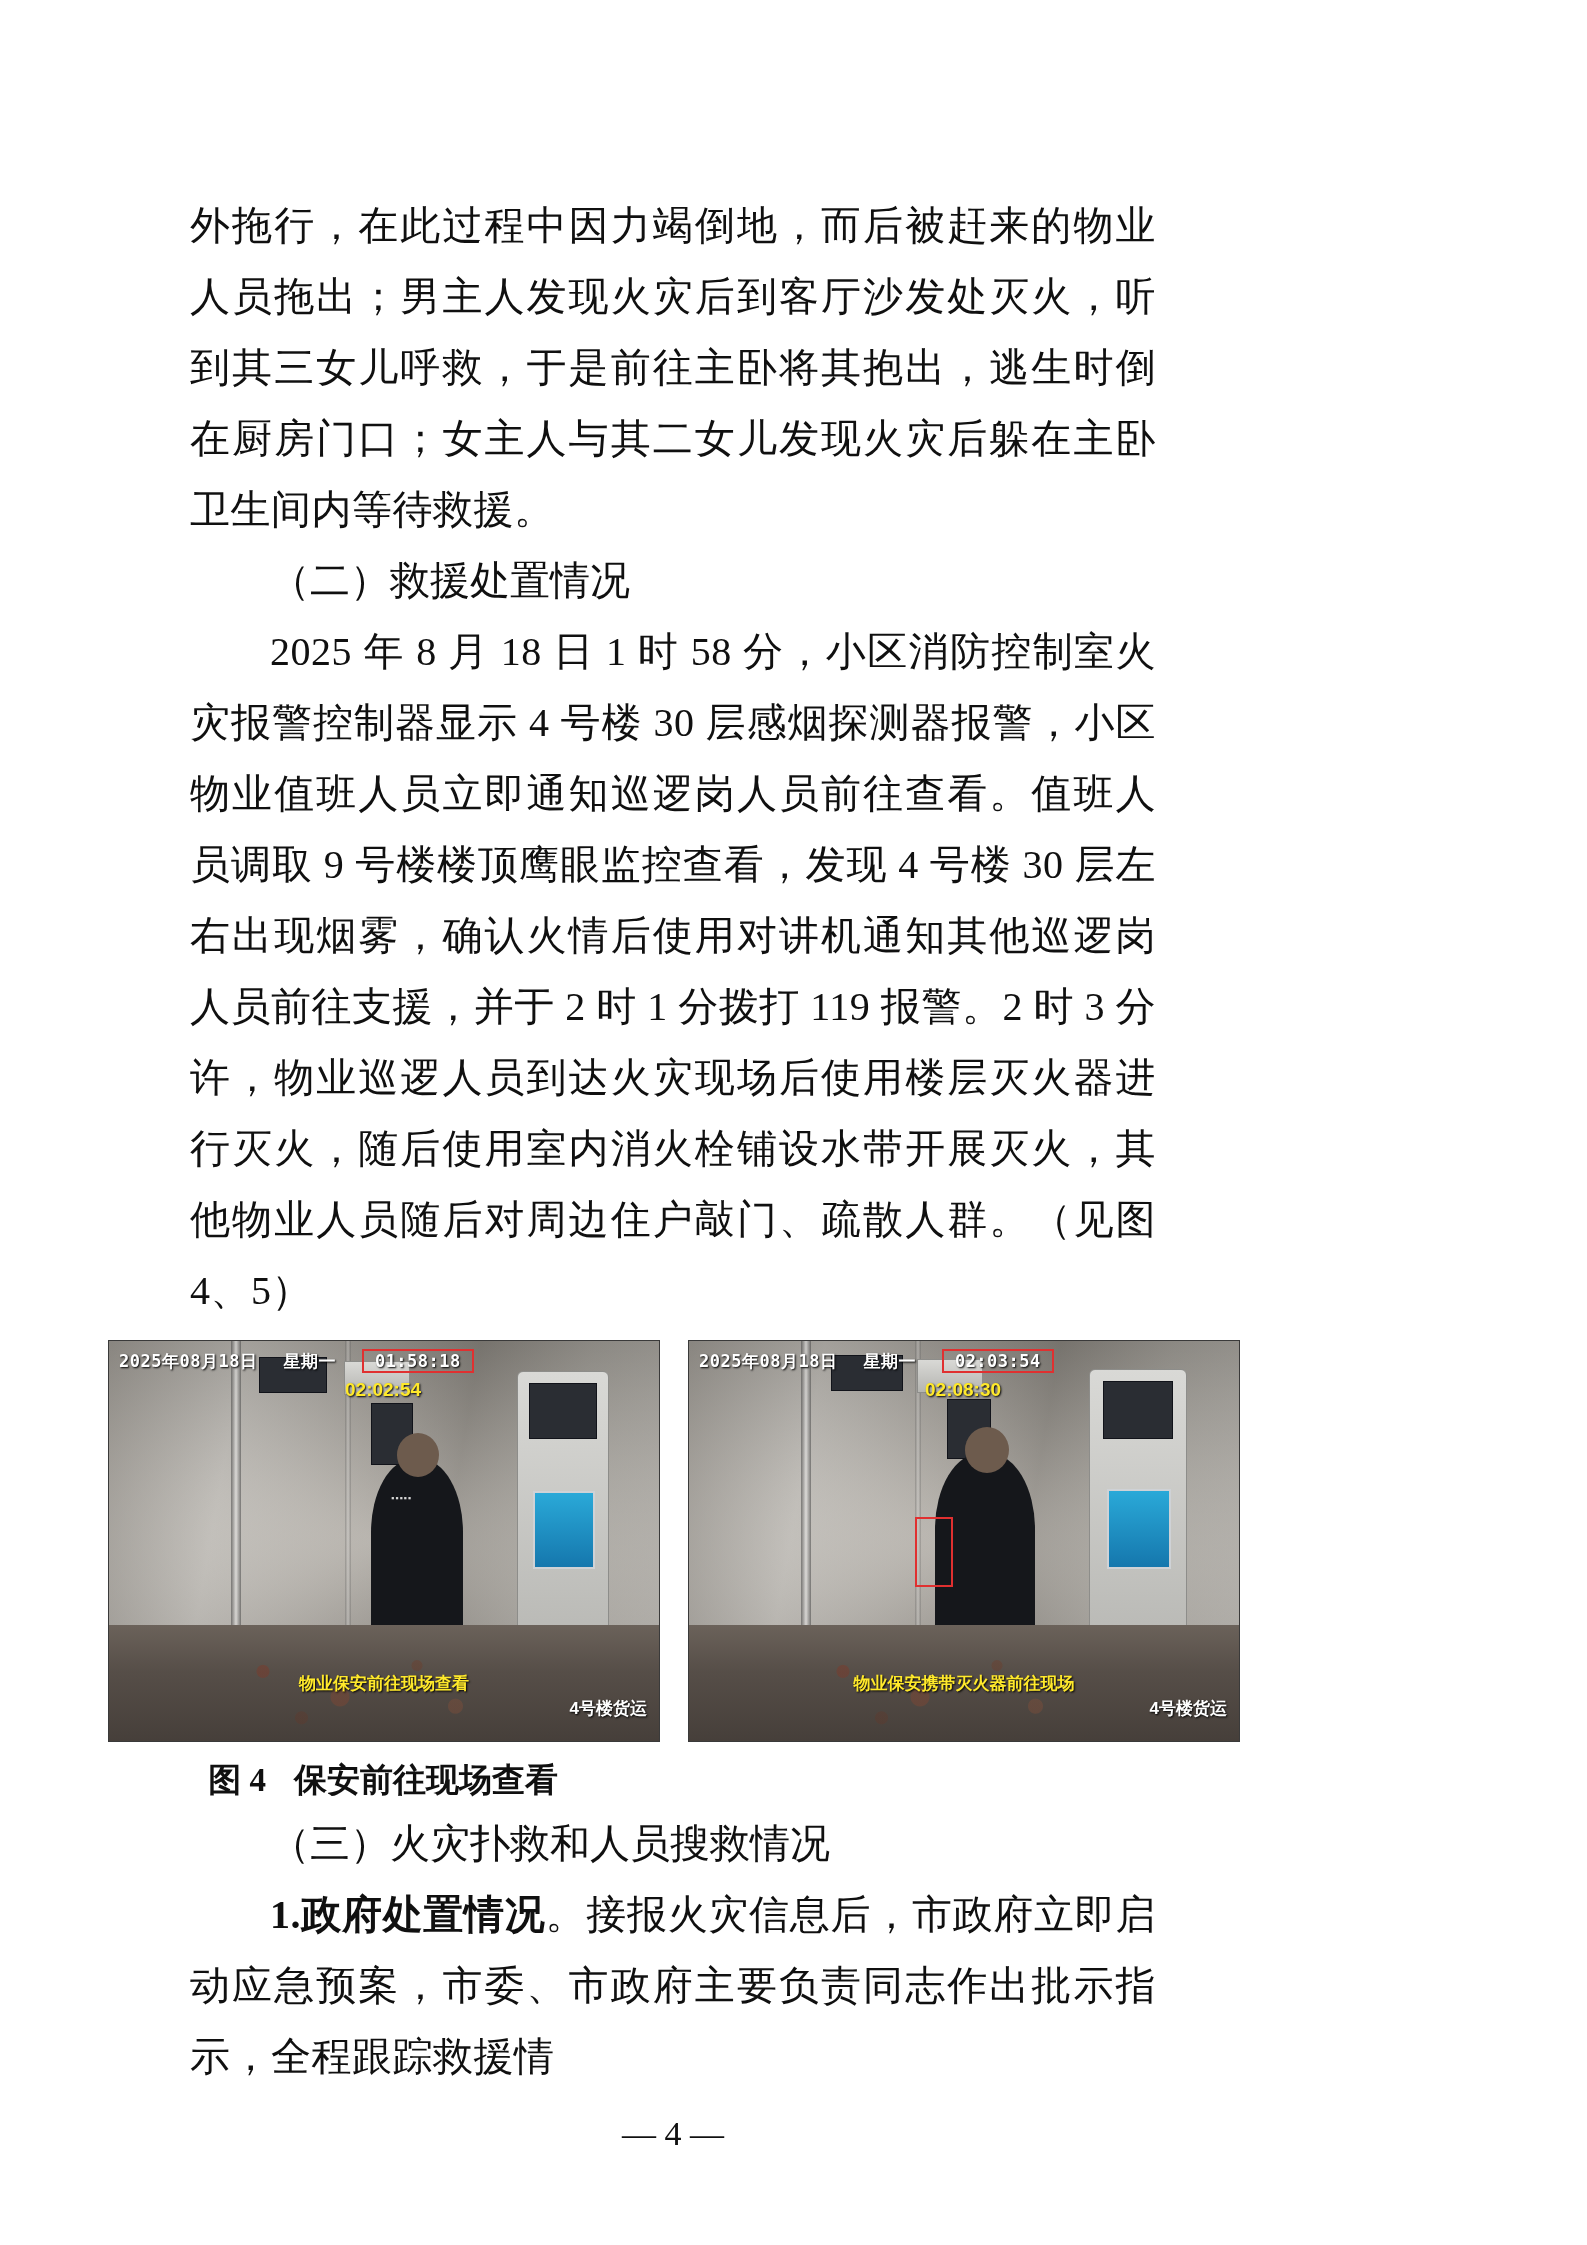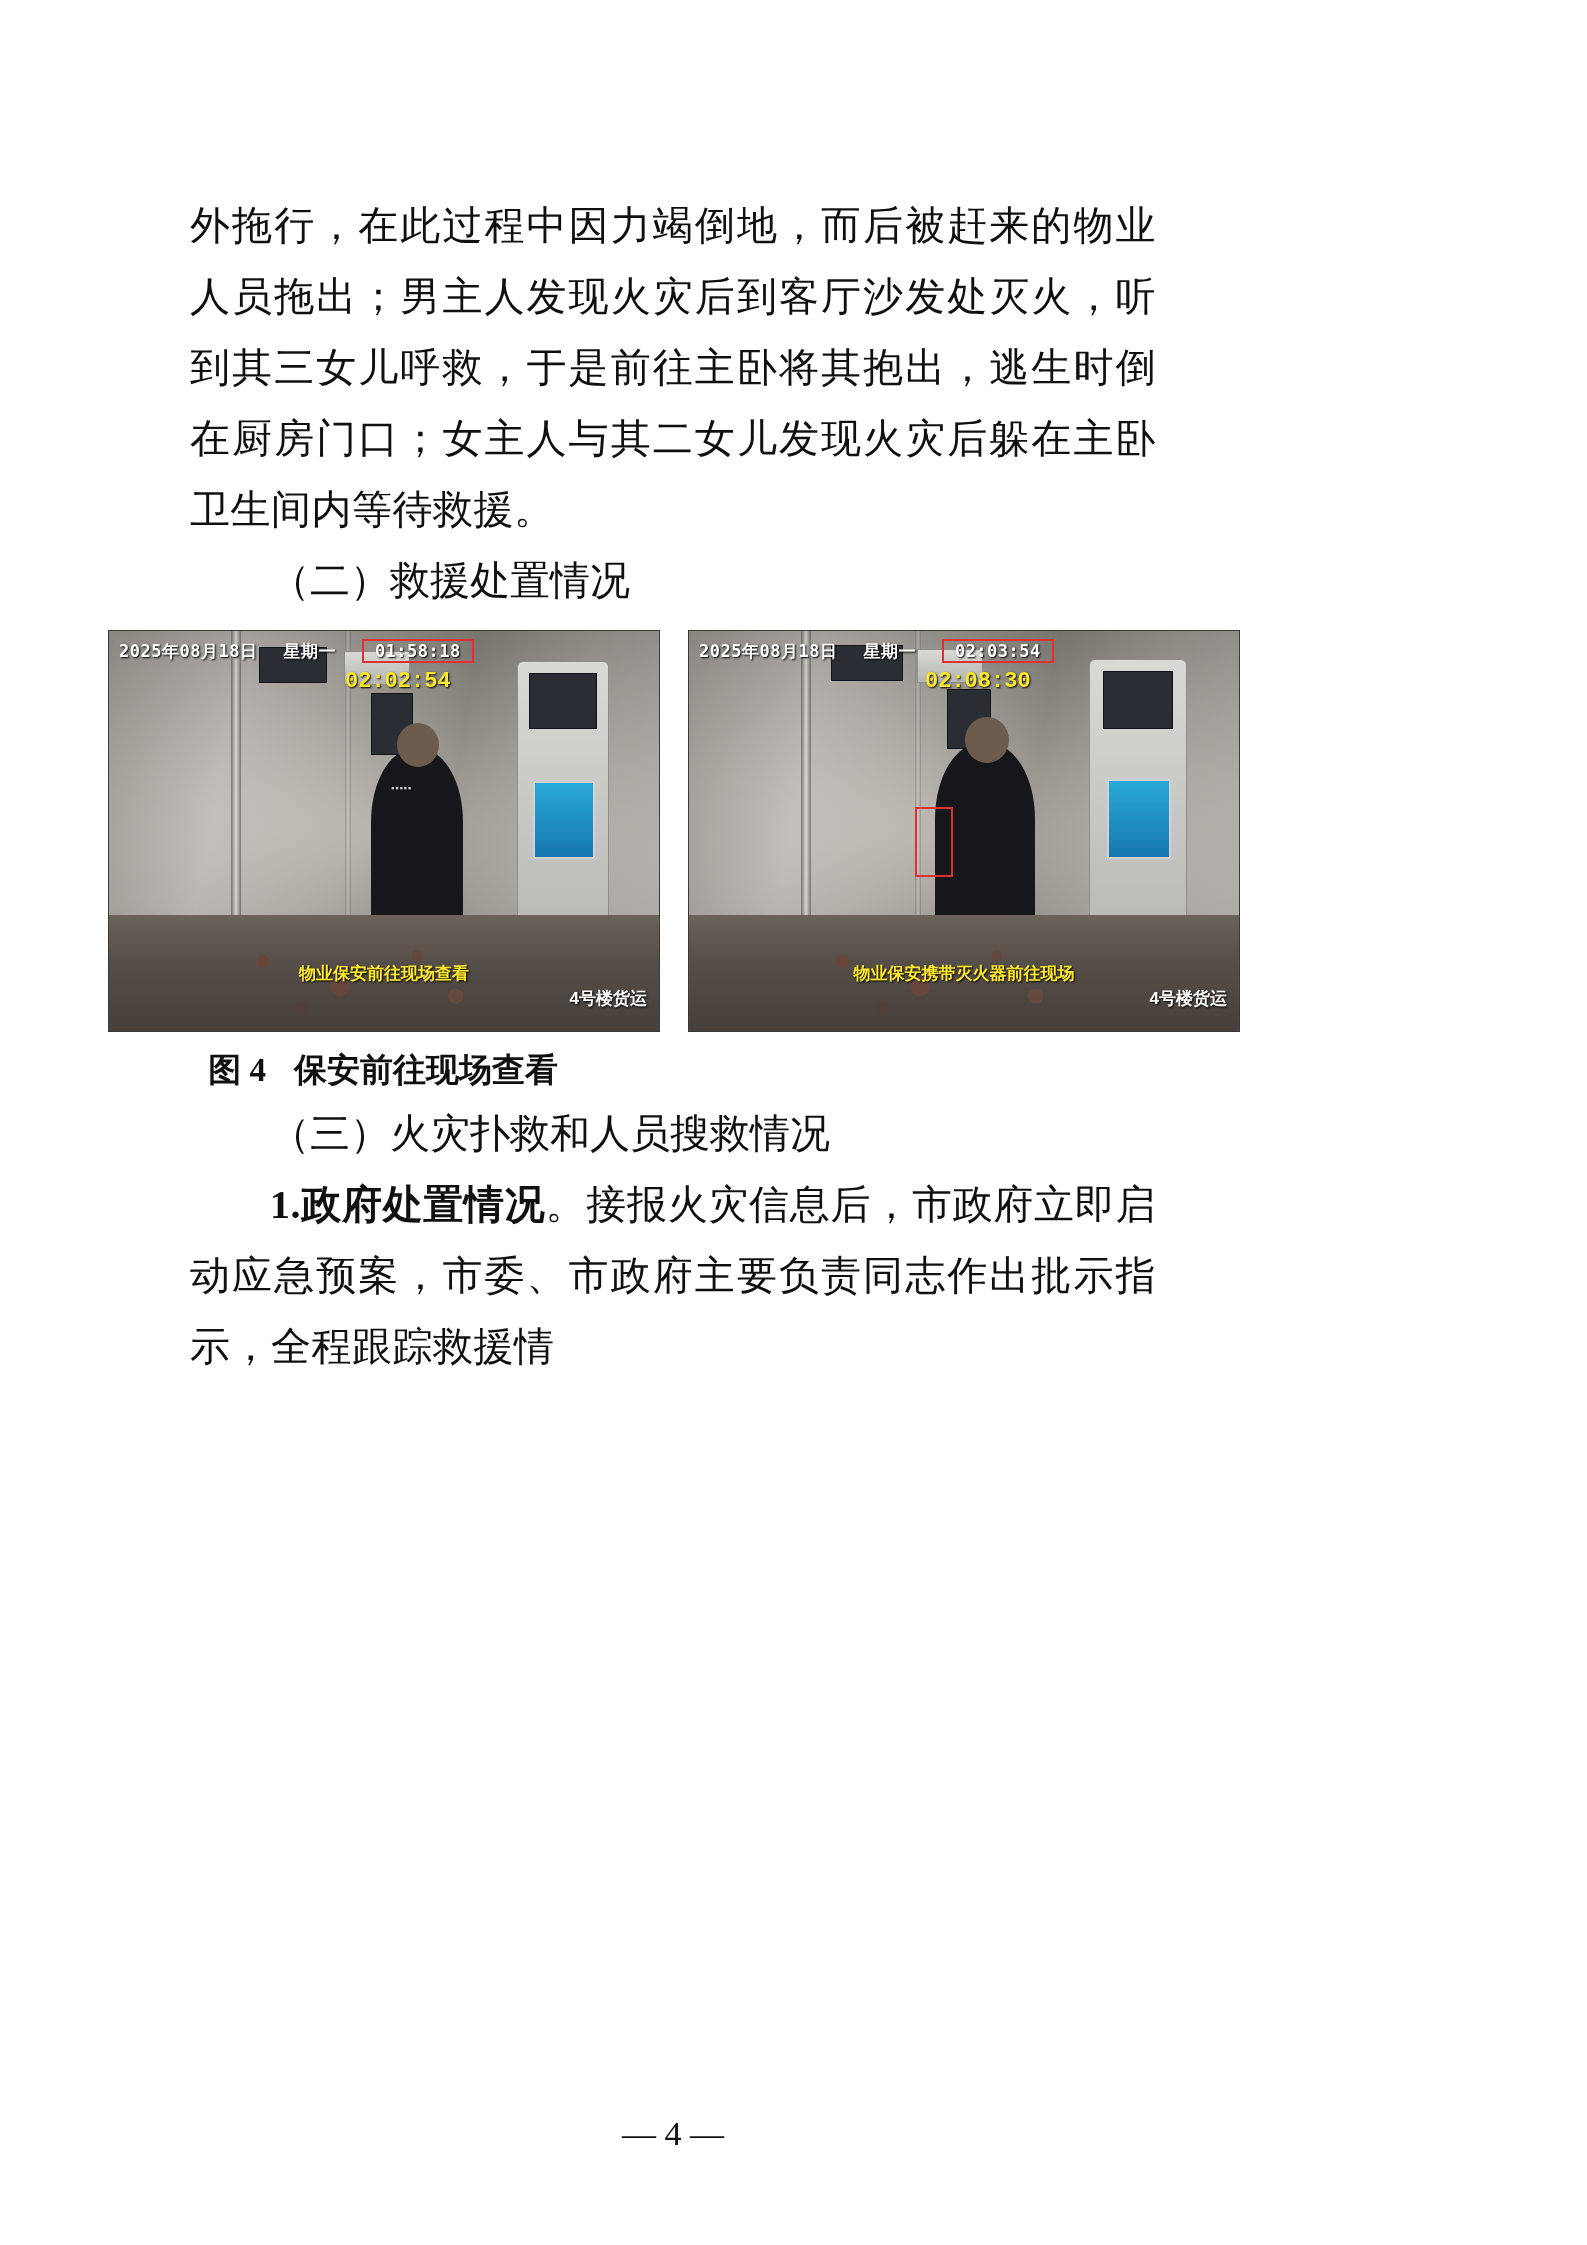--- a/index.html
+++ b/index.html
@@ -142,22 +142,22 @@
   }
   .osd-top .gap { display:inline-block; width: 26px; }
   .osd-box {
     border: 2px solid #e03030;
     padding: 0 11px;
     display: inline-block;
   }
   .osd-yellow {
     position: absolute;
     color: #ffe92b;
-    font-family: Liberation Mono, monospace;
-    font-size: 22px;
+    font-family: Liberation Sans, sans-serif;
+    font-size: 19px;
     font-weight: bold;
     text-shadow: 1px 1px 2px #000;
   }
   .osd-caption {
     position: absolute;
     left: 50%;
     transform: translateX(-50%);
     bottom: 46px;
     color: #ffe92b;
     font-size: 17px;
@@ -203,20 +203,21 @@
 </style>
 </head>
 <body>
 
 <div class="page">
 
   <p class="para">外拖行，在此过程中因力竭倒地，而后被赶来的物业人员拖出；男主人发现火灾后到客厅沙发处灭火，听到其三女儿呼救，于是前往主卧将其抱出，逃生时倒在厨房门口；女主人与其二女儿发现火灾后躲在主卧卫生间内等待救援。</p>
 
   <p class="heading">（二）救援处置情况</p>
 
+  <p class="para indent">2025 年 8 月 18 日 1 时 58 分，小区消防控制室火灾报警控制器显示 4 号楼 30 层感烟探测器报警，小区物业值班人员立即通知巡逻岗人员前往查看。值班人员调取 9 号楼楼顶鹰眼监控查看，发现 4 号楼 30 层左右出现烟雾，确认火情后使用对讲机通知其他巡逻岗人员前往支援，并于 2 时 1 分拨打 119 报警。2 时 3 分许，物业巡逻人员到达火灾现场后使用楼层灭火器进行灭火，随后使用室内消火栓铺设水带开展灭火，其他物业人员随后对周边住户敲门、疏散人群。（见图 4、5）</p>
 
   <div class="figure-row">
 
     <div class="figure">
       <div class="frame">
         <div class="elev-wall"></div>
         <div class="door-seam" style="left:122px;"></div>
         <div class="door-seam" style="left:236px; width:6px; opacity:.5;"></div>
         <div class="panel-dark" style="left:150px; top:16px; width:66px; height:34px;"></div>
         <div class="panel-silver" style="left:235px; top:20px; width:64px; height:32px;"></div>

